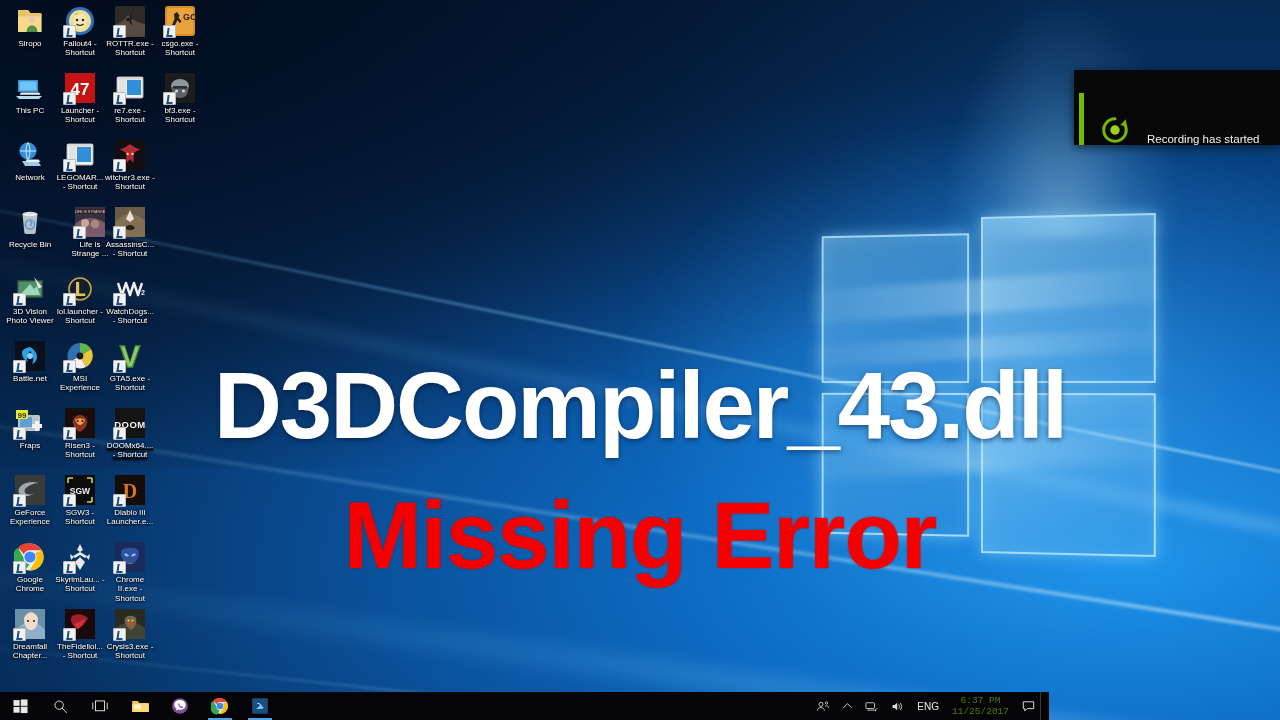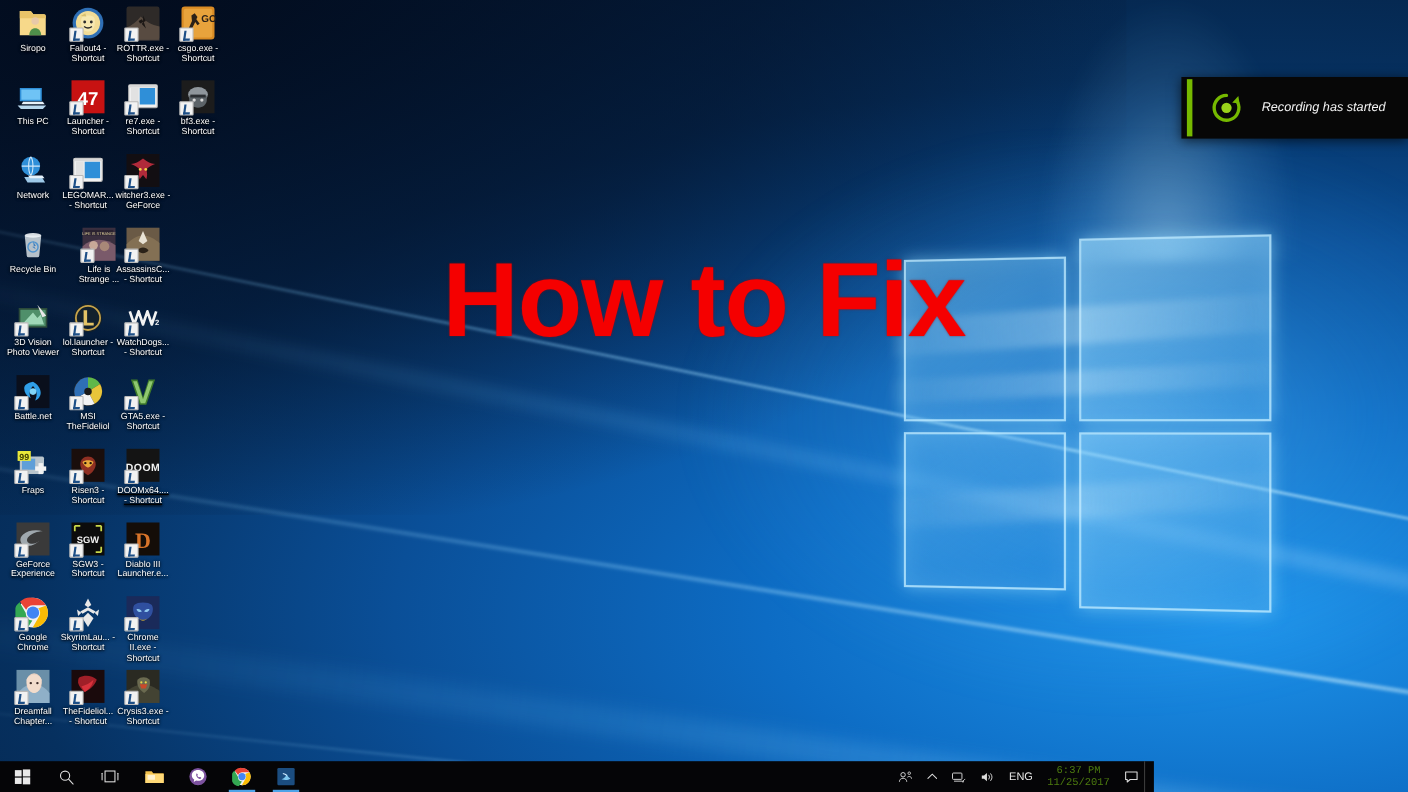--- a/index.html
+++ b/index.html
@@ -94,24 +94,23 @@
       font-family:"Liberation Sans", sans-serif;white-space:nowrap;}
   #ot-line1{top:218px;font-size:96px;color:#f50000;letter-spacing:-1px;
             text-shadow:0 0 2px rgba(160,0,0,.7);}
   #ot-line2{top:352px;font-size:94px;color:#fff;letter-spacing:-2px;
             text-shadow:0 2px 5px rgba(0,20,50,.55);}
   #ot-line3{top:482px;font-size:94px;color:#f50000;letter-spacing:-1px;
             text-shadow:0 0 2px rgba(160,0,0,.7);}
 
   
   #recording-toast{
-    position:absolute;left:1074px;top:70px;width:206px;height:56px;
-    background:#070707;display:flex;align-items:center;
+    position:absolute;left:1074px;top:70px;width:206px;height:75px;
+    background:#070707;display:flex;align-items:flex-end;
     box-shadow:0 2px 10px rgba(0,0,0,.6);
-    font-style:italic;
   }
   #recording-toast .accent{width:5px;height:52px;background:#76b900;margin-left:5px;flex:0 0 auto;}
   #recording-toast .rec-icon{width:30px;height:30px;margin-left:16px;flex:0 0 auto;}
   #recording-toast .rec-text{color:#f2f2f2;font-size:11.5px;margin-left:17px;white-space:nowrap;}
 
   
   #taskbar{
     position:absolute;left:0;bottom:0;width:1049px;height:28px;
     background:#050507;display:flex;align-items:center;
   }
@@ -286,21 +285,21 @@
     <div class="dicon" style="left: 105px; top: 139px;">
       <div class="glyph">
         <svg viewBox="0 0 32 32" width="32" height="32" style="display:block">
           <rect class="sq" x="1" y="1" width="30" height="30" fill="#120e12"></rect>
           <path d="M16 5c4 3 7 5 11 5-3 1-6 3-8 5 1 3 1 6 0 9-2-3-3-4-3-4s-1 1-3 4c-1-3-1-6 0-9-2-2-5-4-8-5 4 0 7-2 11-5z" fill="#b02a3a"></path>
           <circle cx="13.5" cy="15" r="1.3" fill="#f2d24a"></circle>
           <circle cx="18.5" cy="15" r="1.3" fill="#f2d24a"></circle>
         </svg>
         <span class="sc-badge"></span>
       </div>
-      <div class="label">witcher3.exe - GeForce</div>
+      <div class="label">witcher3.exe - Shortcut</div>
     </div>
     <div class="dicon" style="left: 5px; top: 206px;">
       <div class="glyph">
         <svg viewBox="0 0 32 32" width="32" height="32" style="display:block">
           <path d="M8.5 8h15l-1.8 18.5a1.6 1.6 0 0 1-1.6 1.4h-8.2a1.6 1.6 0 0 1-1.6-1.4z" fill="#cfd8de" opacity=".88"></path>
           <ellipse cx="16" cy="8" rx="7.5" ry="2.2" fill="#eef3f6" opacity=".9"></ellipse>
           <path d="M16 13.2l2.6 4.5h-1.7l1.6 3-3.3-2.4h1.6z" fill="#3f7fbf"></path>
           <circle cx="16" cy="18.5" r="4.6" fill="none" stroke="#4f93cf" stroke-width="1.3"></circle>
         </svg>
       </div>
@@ -381,21 +380,21 @@
         <svg viewBox="0 0 32 32" width="32" height="32" style="display:block">
           <circle cx="16" cy="16" r="13" fill="#2a2a2a"></circle>
           <path d="M16 3a13 13 0 0 1 11 6l-11 7z" fill="#5fb84a"></path>
           <path d="M27 9a13 13 0 0 1-5 18l-6-11z" fill="#e8c53a"></path>
           <path d="M22 27A13 13 0 0 1 5 22l11-6z" fill="#f2f2f2"></path>
           <path d="M5 22A13 13 0 0 1 16 3v13z" fill="#2f6fb5"></path>
           <circle cx="16" cy="16" r="3.4" fill="#1a1a1a"></circle>
         </svg>
         <span class="sc-badge"></span>
       </div>
-      <div class="label">MSI TheFideliol</div>
+      <div class="label">MSI Experience</div>
     </div>
     <div class="dicon" style="left: 105px; top: 340px;">
       <div class="glyph">
         <svg viewBox="0 0 32 32" width="32" height="32" style="display:block">
           <path d="M5 5h6l5 16 5-16h6L19 28h-6z" fill="#3f7a2a"></path>
           <path d="M7 6.5h3.5L16 23 21.5 6.5H25L18 26.5h-4z" fill="#8fc870"></path>
         </svg>
         <span class="sc-badge"></span>
       </div>
       <div class="label">GTA5.exe - Shortcut</div>
@@ -541,21 +540,22 @@
           <circle cx="14.5" cy="12.4" r="1" fill="#e8d84a"></circle>
           <circle cx="18.5" cy="12.4" r="1" fill="#e8d84a"></circle>
         </svg>
         <span class="sc-badge"></span>
       </div>
       <div class="label">Crysis3.exe - Shortcut</div>
     </div>
   </div>
 
 <div id="overlay-text">
-  <div class="ot" id="ot-line1">How to Fix</div>
+  <div class="ot" id="ot-line2">D3DCompiler_43.dll</div>
+  <div class="ot" id="ot-line3">Missing Error</div>
 </div>
 
 <div id="recording-toast">
   <div class="accent"></div>
   <div class="rec-icon">
     <svg viewBox="0 0 32 32" width="30" height="30">
       <path d="M16 4 A12 12 0 1 0 26.5 10.2" fill="none" stroke="#76b900" stroke-width="3.2" stroke-linecap="round"></path>
       <path d="M27.5 4.5 L28.6 11.6 L21.5 11.0 Z" fill="#76b900"></path>
       <circle cx="16" cy="16" r="5" fill="#9ad21a"></circle>
     </svg>

